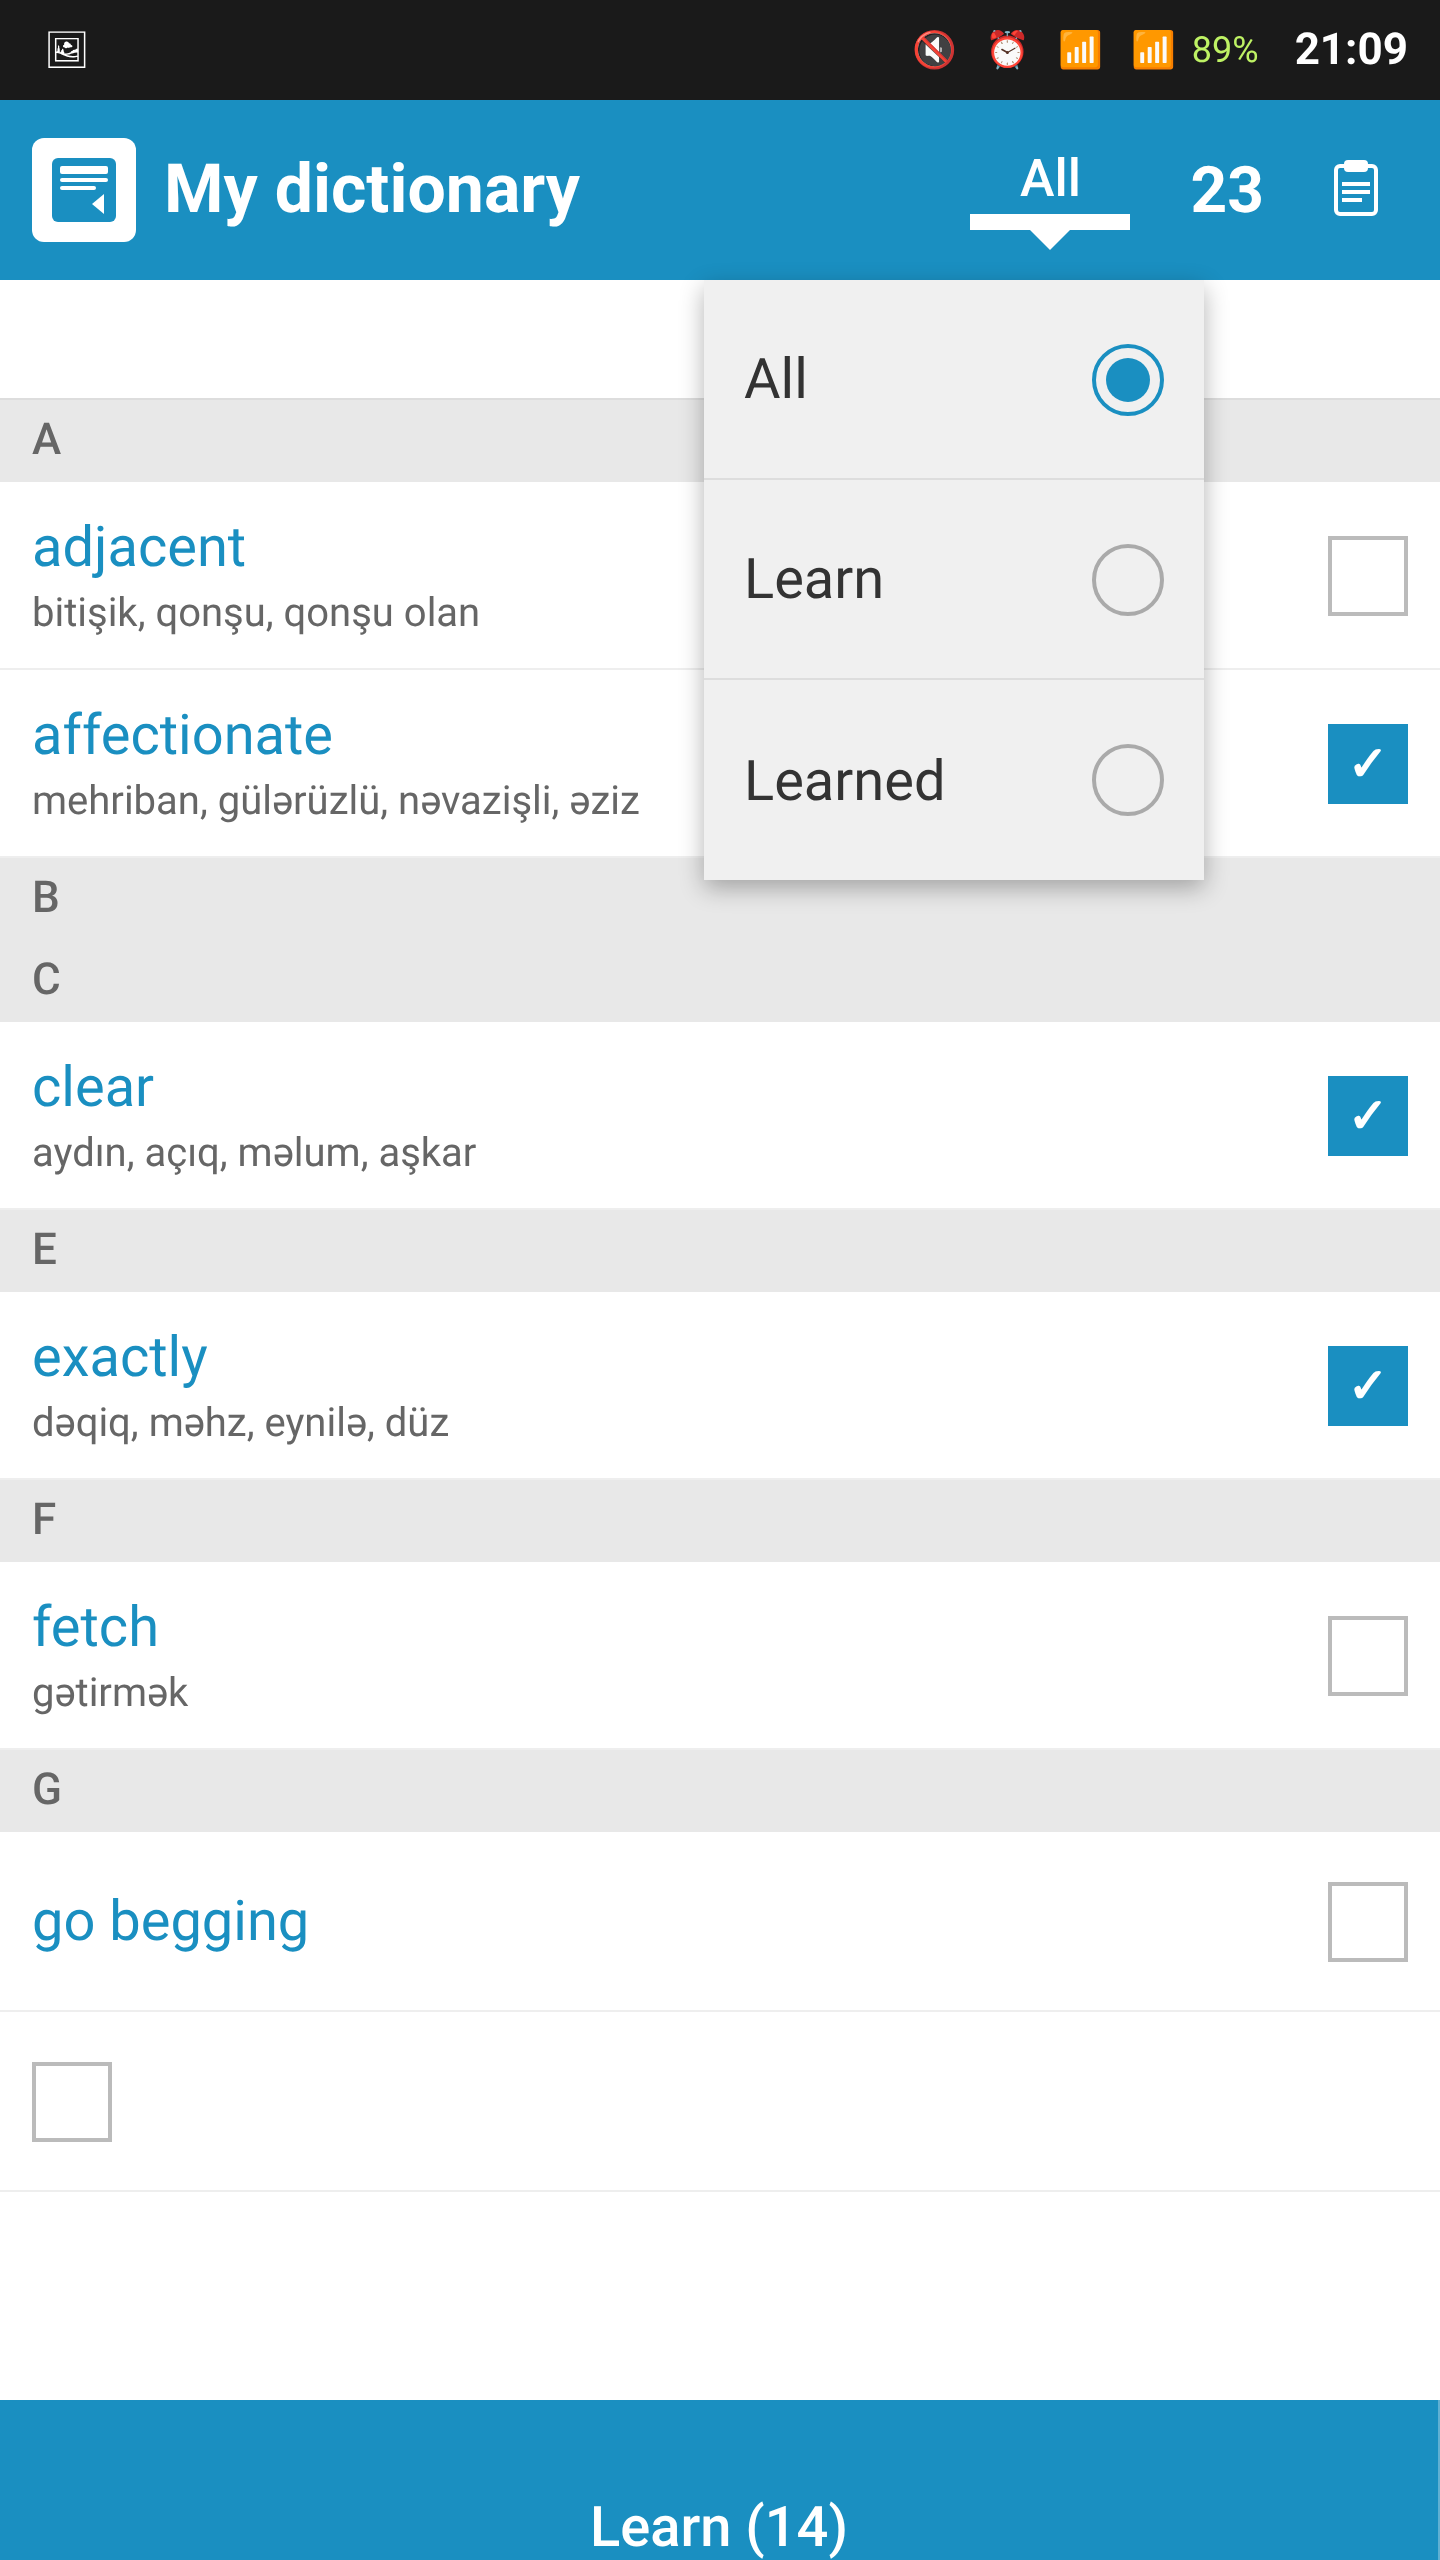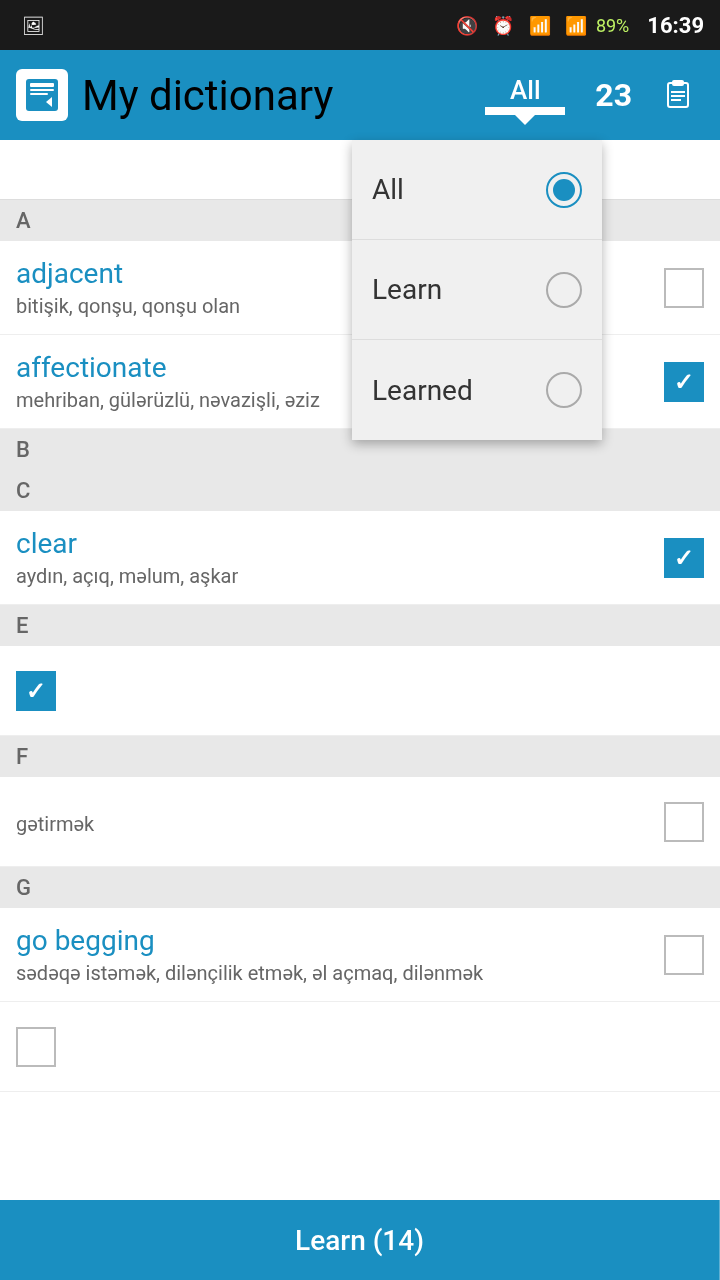--- a/index.html
+++ b/index.html
@@ -63,23 +63,23 @@
       align-items: center;
       justify-content: center;
       margin-right: 14px;
       flex-shrink: 0;
     }
     .header-icon svg {
       width: 36px;
       height: 36px;
     }
     .header-title {
-      color: #000000;
-      font-size: 42px;
-      font-weight: 400;
+      color: #ffffff;
+      font-size: 34px;
+      font-weight: 700;
       flex: 1;
     }
     .header-filter-tab {
       display: flex;
       flex-direction: column;
       align-items: center;
       color: white;
       font-size: 26px;
       font-weight: 500;
       margin-right: 30px;
@@ -248,21 +248,21 @@
       position: absolute;
       bottom: 0;
       width: 720px;
       height: 80px;
       background: #1a8fc1;
       display: flex;
     }
     .bottom-btn {
       flex: 1;
       display: flex;
-      align-items: center;
+      align-items: flex-end;
       justify-content: center;
       color: white;
       font-size: 28px;
       font-weight: 500;
       cursor: pointer;
     }
     .bottom-btn:first-child {
       border-right: 1px solid rgba(255,255,255,0.3);
     }
   </style>
@@ -271,21 +271,21 @@
 
 <div class="status-bar">
   <div class="status-bar-left">
     <span class="status-icon">🖼</span>
   </div>
   <span class="status-icon">🔇</span>
   <span class="status-icon">⏰</span>
   <span class="status-icon">📶</span>
   <span class="status-icon">📶</span>
   <span class="status-battery">89%</span>
-  <span class="status-time">16:39</span>
+  <span class="status-time">21:09</span>
 </div>
 
 <div class="app-header">
   <div class="header-icon">
     <svg viewBox="0 0 36 36" fill="none">
       <rect x="2" y="2" width="32" height="32" rx="3" fill="#1a8fc1"></rect>
       <rect x="6" y="6" width="24" height="4" rx="1" fill="white"></rect>
       <rect x="6" y="12" width="24" height="2" rx="1" fill="white"></rect>
       <rect x="6" y="16" width="18" height="2" rx="1" fill="white"></rect>
       <path d="M28 20 L28 30 L22 25 Z" fill="white"></path>
@@ -366,44 +366,48 @@
     </div>
     <div class="checkbox checked">
       <span class="checkmark">✓</span>
     </div>
   </div>
 
   <div class="section-header">
     <span>E</span>
   </div>
   <div class="word-item">
+    <div class="word-content">
+      <div class="word-term">exactly</div>
+      <div class="word-translation">dəqiq, məhz, eynilə, düz</div>
+    </div>
     <div class="checkbox checked">
       <span class="checkmark">✓</span>
     </div>
   </div>
 
   <div class="section-header">
     <span>F</span>
   </div>
   <div class="word-item">
     <div class="word-content">
+      <div class="word-term">fetch</div>
       <div class="word-translation">gətirmək</div>
     </div>
     <div class="checkbox">
       
     </div>
   </div>
 
   <div class="section-header">
     <span>G</span>
   </div>
   <div class="word-item">
     <div class="word-content">
       <div class="word-term">go begging</div>
-      <div class="word-translation">sədəqə istəmək, dilənçilik etmək, əl açmaq, dilənmək</div>
     </div>
     <div class="checkbox">
       
     </div>
   </div>
   <div class="word-item">
     <div class="checkbox">
       
     </div>
   </div>

